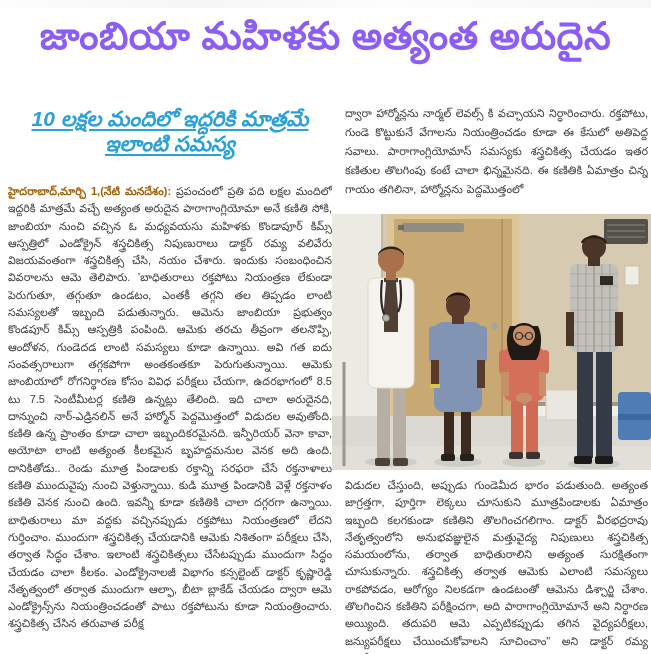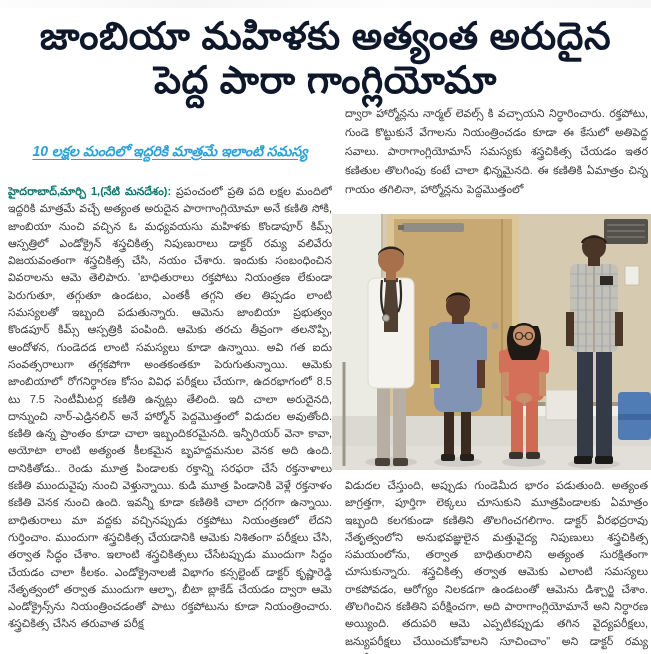--- a/index.html
+++ b/index.html
@@ -5,40 +5,40 @@
   * { margin:0; padding:0; box-sizing:border-box; }
   html,body { background:#ffffff; }
   body { font-family:"Liberation Sans","DejaVu Sans",sans-serif; }
   #page {
     position:relative; width:651px; height:654px; background:#ffffff;
     overflow:hidden; margin:0 auto;
   }
   
   .headline {
     position:absolute; top:14px; left:0; width:651px;
-    text-align:center; color:#0f172a; font-weight:bold;
+    text-align:center; color:#8b5cf6; font-weight:bold;
     font-size:38px; line-height:44px; letter-spacing:0.5px;
   }
   
   .subhead {
     position:absolute; top:106px; left:8px; width:324px;
     text-align:center; color:#2ba1d8; font-style:italic; font-weight:bold;
-    font-size:14px; line-height:25px;margin-top:33px;
+    font-size:21px; line-height:25px;
   }
   .subhead .sh-line { text-decoration:underline; text-underline-offset:3px; }
   
   .bodytext {
     color:#3b3b3b; font-size:11px; line-height:17.3px;
     text-align:justify; word-spacing:1px;
   }
   .left-col {
     position:absolute; top:183px; left:8px; width:324px; height:466px;
     overflow:hidden;
   }
-  .dateline { font-weight:bold; color:#0f766e; }
+  .dateline { font-weight:bold; color:#a16207; }
   .rt-top {
     position:absolute; top:104px; left:345px; width:303px; height:106px;
     overflow:hidden; line-height:19px;
   }
   .rt-bottom {
     position:absolute; top:477px; left:345px; width:303px; height:177px;
     overflow:hidden;
   }
   
   .photo {
@@ -54,21 +54,20 @@
 </style>
 </head>
 <body>
 
 <div id="page">
 
   <div class="top-remnant"></div>
 
   <div class="headline">
     <div>జాంబియా మహిళకు అత్యంత అరుదైన</div>
-    <div>పెద్ద పారా గాంగ్లియోమా</div>
   </div>
 
   <div class="subhead">
     <div class="sh-line">10 లక్షల మందిలో ఇద్దరికి మాత్రమే ఇలాంటి సమస్య</div>
   </div>
 
   <div class="left-col bodytext">
     <p><span class="dateline">హైదరాబాద్,మార్చి 1,(నేటి మనదేశం):</span><span> ప్రపంచంలో ప్రతి పది లక్షల మందిలో ఇద్దరికి మాత్రమే వచ్చే అత్యంత అరుదైన పారాగాంగ్లియోమా అనే కణితి సోకి, జాంబియా నుంచి వచ్చిన ఓ మధ్యవయసు మహిళకు కొండాపూర్ కిమ్స్ ఆస్పత్రిలో ఎండోక్రైన్ శస్త్రచికిత్స నిపుణురాలు డాక్టర్ రమ్య వలివేరు విజయవంతంగా శస్త్రచికిత్స చేసి, నయం చేశారు. ఇందుకు సంబంధించిన వివరాలను ఆమె తెలిపారు. 'బాధితురాలు రక్తపోటు నియంత్రణ లేకుండా పెరుగుతూ, తగ్గుతూ ఉండటం, ఎంతకీ తగ్గని తల తిప్పడం లాంటి సమస్యలతో ఇబ్బంది పడుతున్నారు. ఆమెను జాంబియా ప్రభుత్వం కొండపూర్ కిమ్స్ ఆస్పత్రికి పంపింది. ఆమెకు తరచు తీవ్రంగా తలనొప్పి, ఆందోళన, గుండెదడ లాంటి సమస్యలు కూడా ఉన్నాయి. అవి గత ఐదు సంవత్సరాలుగా తగ్గకపోగా అంతకంతకూ పెరుగుతున్నాయి. ఆమెకు జాంబియాలో రోగనిర్ధారణ కోసం వివిధ పరీక్షలు చేయగా, ఉదరభాగంలో 8.5 టు 7.5 సెంటీమీటర్ల కణితి ఉన్నట్లు తేలింది. ఇది చాలా అరుదైనది, దాన్నుంచి నార్-ఎడ్రినలిన్ అనే హార్మోన్ పెద్దమొత్తంలో విడుదల అవుతోంది. కణితి ఉన్న ప్రాంతం కూడా చాలా ఇబ్బందికరమైనది. ఇన్ఫీరియర్ వెనా కావా, అయోటా లాంటి అత్యంత కీలకమైన బృహద్దమనుల వెనక అది ఉంది. దానికితోడు.. రెండు మూత్ర పిండాలకు రక్తాన్ని సరఫరా చేసే రక్తనాళాలు కణితి ముందువైపు నుంచి వెళ్తున్నాయి. కుడి మూత్ర పిండానికి వెళ్లే రక్తనాళం కణితి వెనక నుంచి ఉంది. ఇవన్నీ కూడా కణితికి చాలా దగ్గరగా ఉన్నాయి. బాధితురాలు మా వద్దకు వచ్చినప్పుడు రక్తపోటు నియంత్రణలో లేదని గుర్తించాం. ముందుగా శస్త్రచికిత్స చేయడానికి ఆమెకు నిశితంగా పరీక్షలు చేసి, తర్వాత సిద్ధం చేశాం. ఇలాంటి శస్త్రచికిత్సలు చేసేటప్పుడు ముందుగా సిద్ధం చేయడం చాలా కీలకం. ఎండోక్రైనాలజీ విభాగం కన్సల్టెంట్ డాక్టర్ కృష్ణారెడ్డి నేతృత్వంలో తర్వాత ముందుగా ఆల్ఫా, బీటా బ్లాకేడ్ చేయడం ద్వారా ఆమె ఎండోక్రైన్స్‌ను నియంత్రించడంతో పాటు రక్తపోటును కూడా నియంత్రించారు. శస్త్రచికిత్స చేసిన తరువాత పరీక్ష</span></p>
   </div>
 

